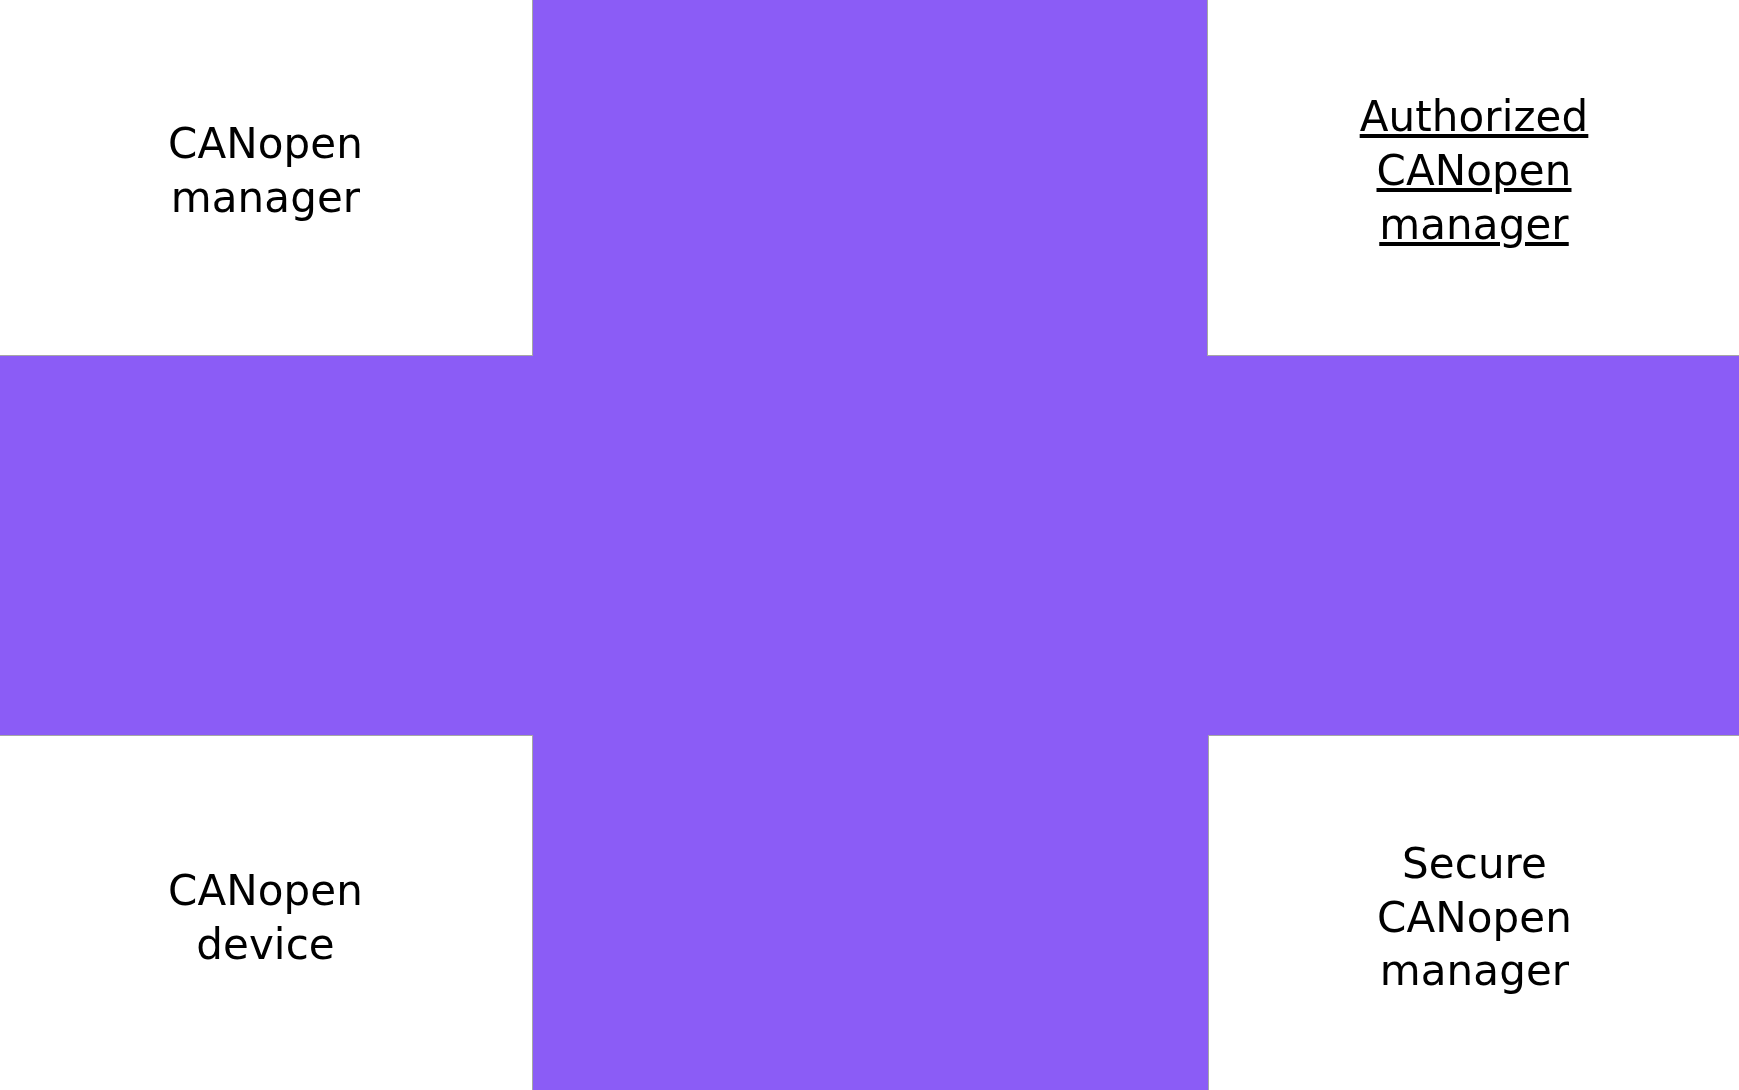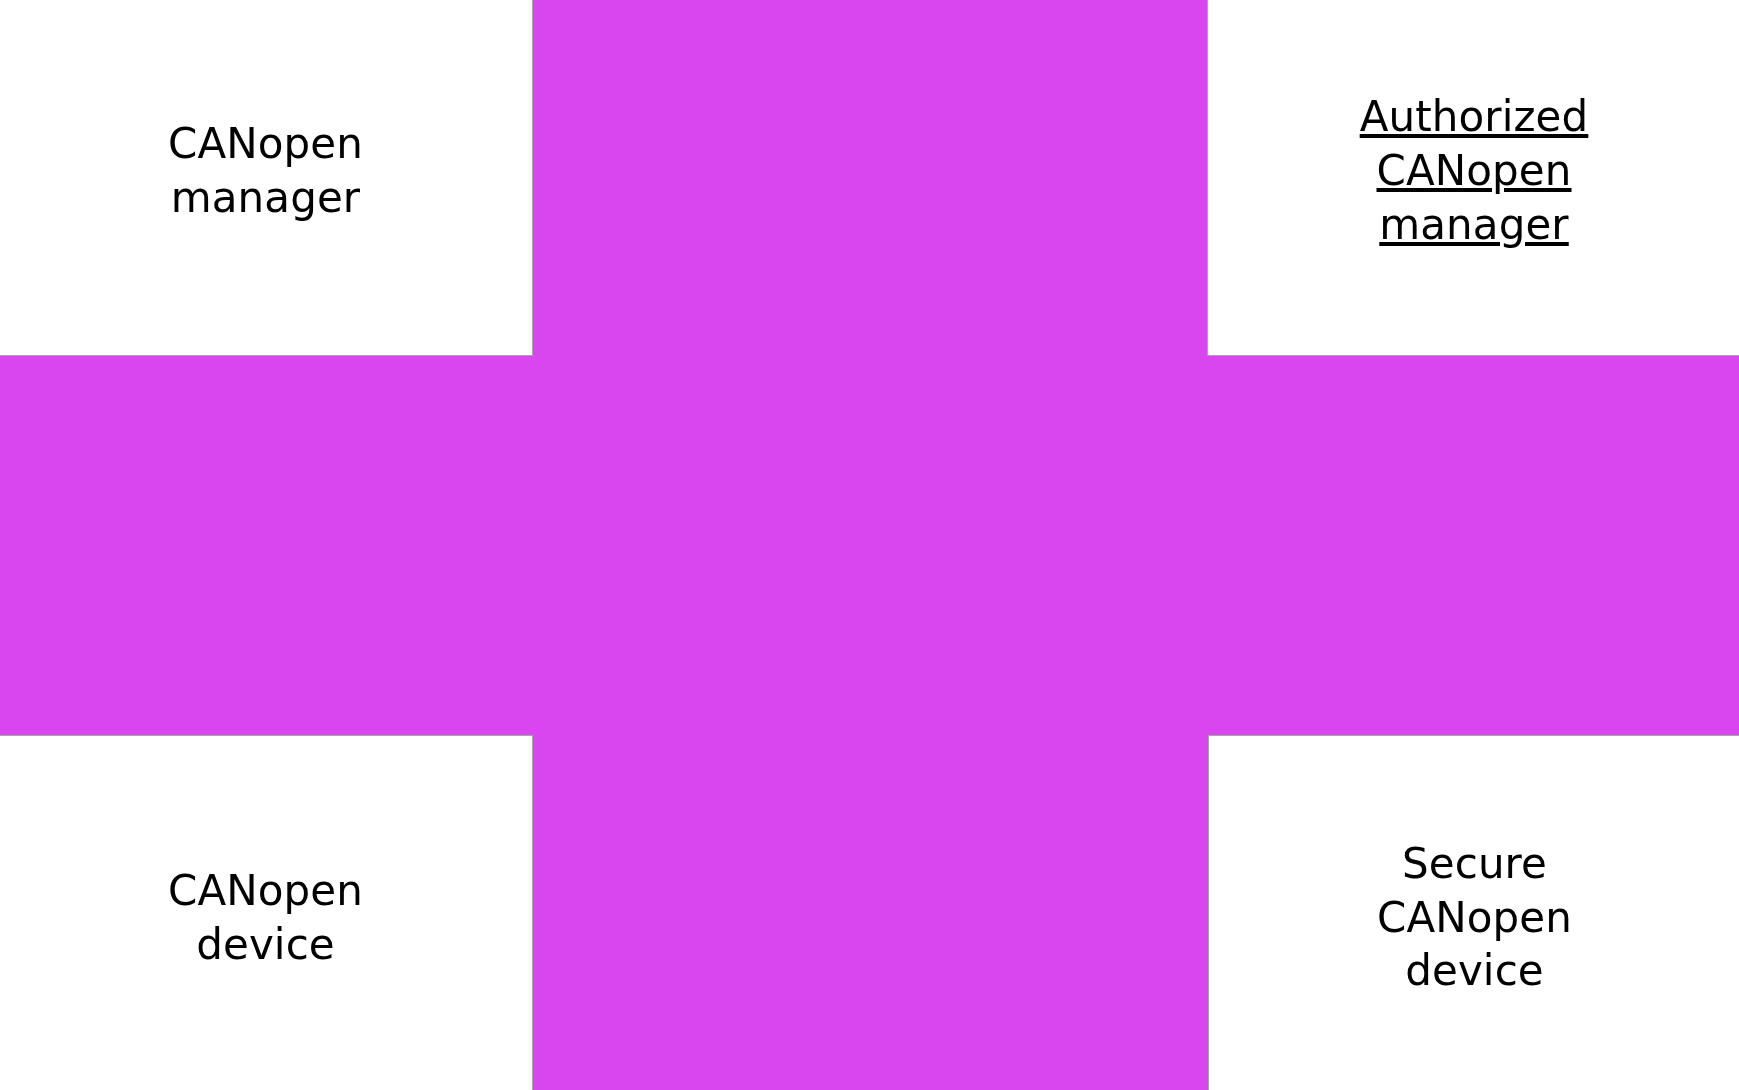--- a/index.html
+++ b/index.html
@@ -4,21 +4,21 @@
 <style>
   html, body {
     margin: 0;
     padding: 0;
     background: #000000;
   }
   #canvas {
     position: relative;
     width: 1739px;
     height: 1090px;
-    background: #d946ef;
+    background: #8b5cf6;
     overflow: hidden;
     font-family: "DejaVu Sans", "Liberation Sans", sans-serif;
   }
   .node-box {
     position: absolute;
     background: #ffffff;
     border: 1px solid #a6a6a6;
     box-sizing: border-box;
     display: flex;
     align-items: center;
@@ -93,16 +93,16 @@
   </div>
 
   <div class="node-box" id="box-canopen-device">
     <span class="node-label">CANopen
 device</span>
   </div>
 
   <div class="node-box" id="box-secure-canopen-device">
     <span class="node-label">Secure
 CANopen
-device</span>
+manager</span>
   </div>
 
 </div>
 
 </body></html>

